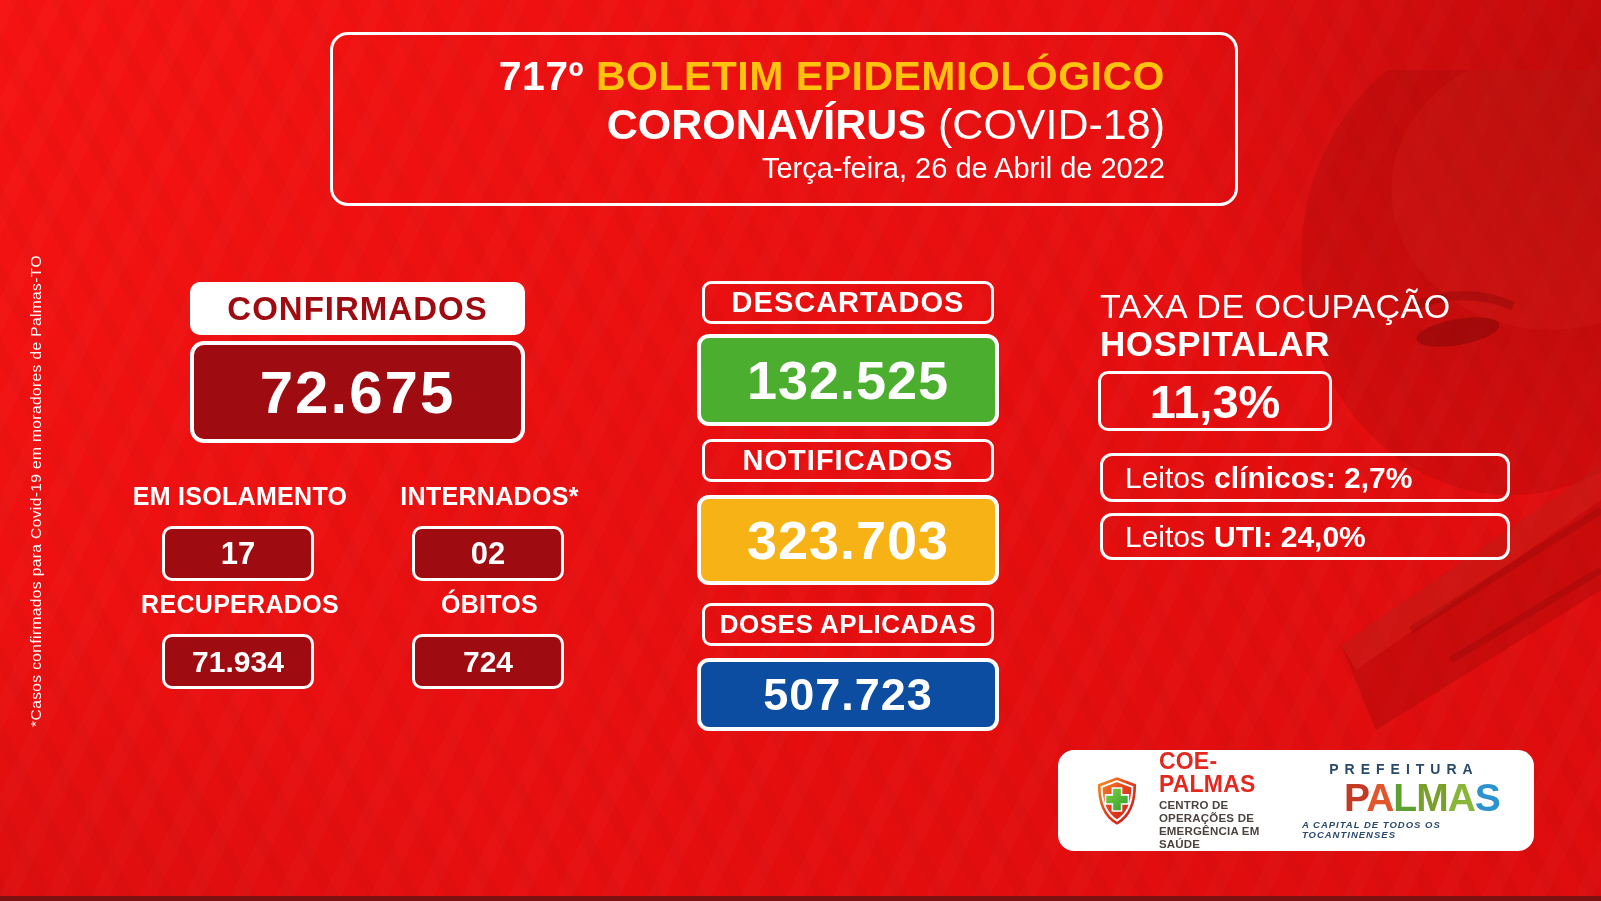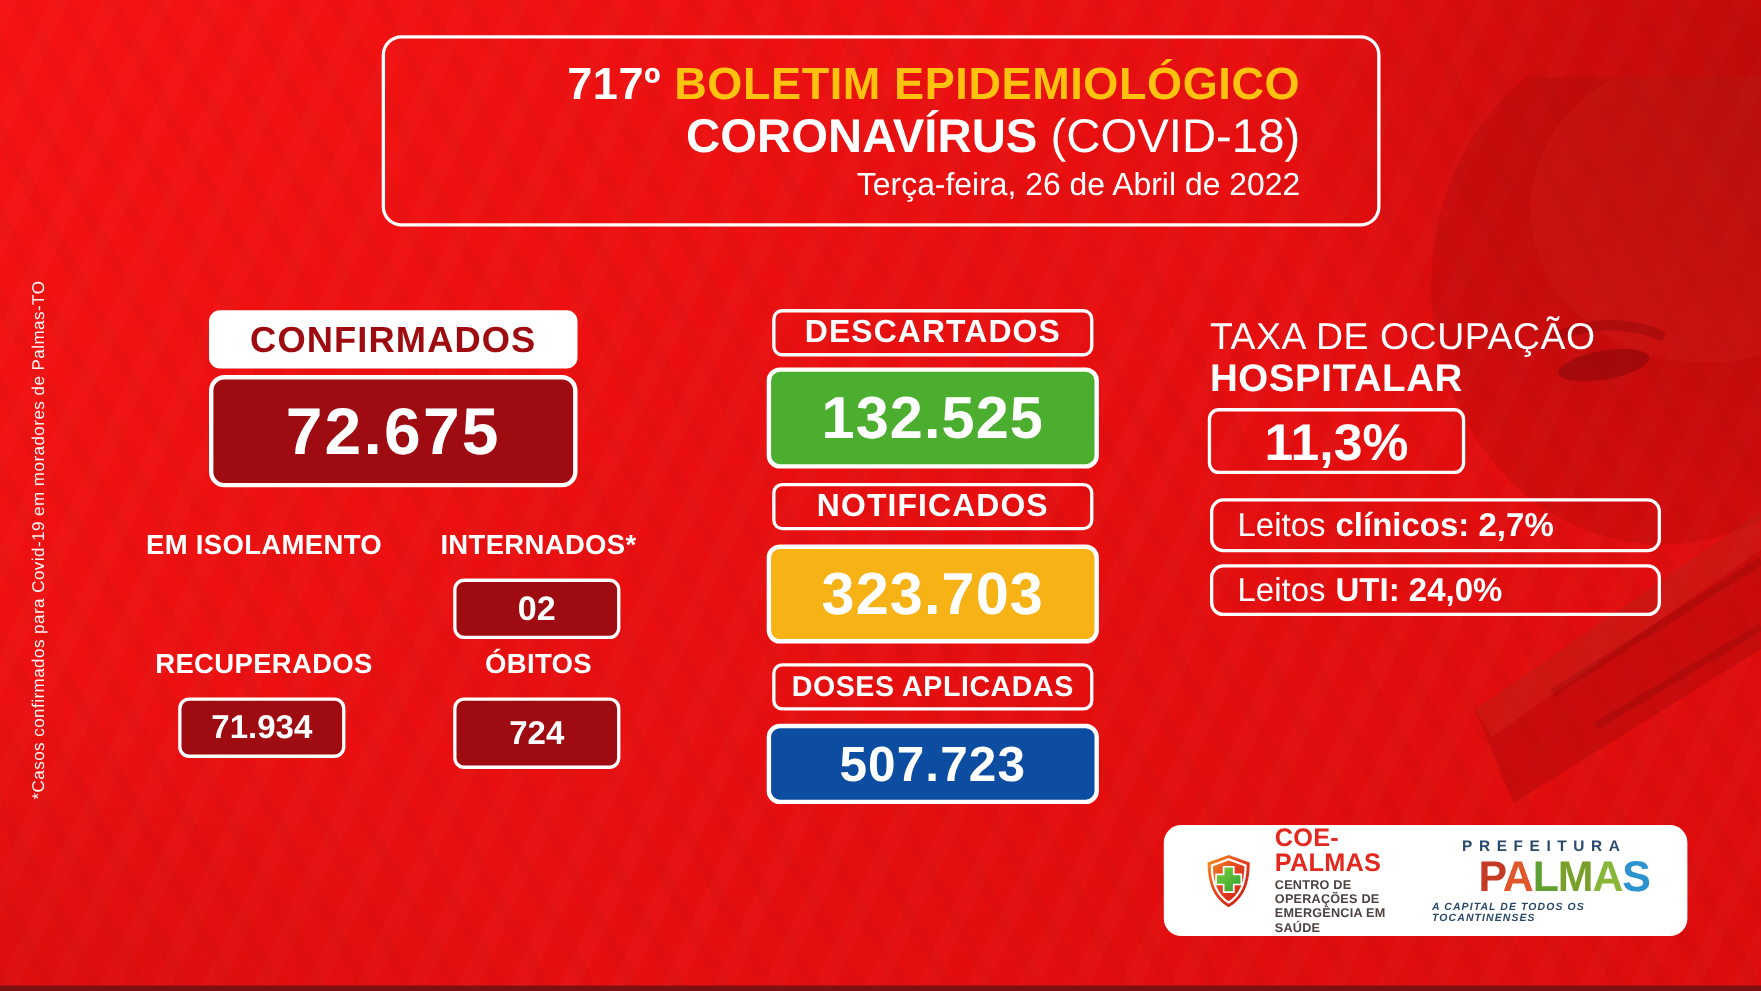--- a/index.html
+++ b/index.html
@@ -21,21 +21,21 @@
   
   .side-note{
     position:absolute;left:-199px;top:480px;width:474px;height:22px;
     transform:rotate(-90deg);
     font-size:15.5px;letter-spacing:.4px;color:rgba(255,255,255,.96);
     text-align:center;white-space:nowrap;
   }
 
   
   .title-box{
-    position:absolute;left:347px;top:32px;width:908px;height:174px;
+    position:absolute;left:330px;top:32px;width:908px;height:174px;
     border:3px solid #fff;border-radius:18px;
     display:flex;flex-direction:column;justify-content:center;align-items:flex-end;
     padding-right:70px;gap:2px;
   }
   .title-line1{font-size:41px;font-weight:800;letter-spacing:.5px;line-height:46px;white-space:nowrap;}
   .title-num{color:#fff;}
   .title-main{color:#ffc20e;}
   .title-line2{font-size:43px;line-height:47px;white-space:nowrap;color:#fff;}
   .title-line2 .b{font-weight:800;}
   .title-line2 .l{font-weight:400;}
@@ -70,21 +70,21 @@
   
   .confirmados-label{left:190px;top:282px;width:335px;height:53px;font-size:33px;letter-spacing:1px;}
   .confirmados-value{left:190px;top:341px;width:335px;height:102px;font-size:60px;letter-spacing:2px;}
   .lbl-isolamento{left:110px;top:482px;width:260px;}
   .lbl-internados{left:382px;top:482px;width:215px;}
   .box-17 {left:162px;top:526px;width:152px;height:55px;font-size:31px;border-width:3px;border-radius:10px;}
   .box-02 {left:412px;top:526px;width:152px;height:55px;font-size:31px;border-width:3px;border-radius:10px;}
   .lbl-recuperados{left:110px;top:590px;width:260px;}
   .lbl-obitos{left:382px;top:590px;width:215px;}
   .box-71934{left:162px;top:634px;width:152px;height:55px;font-size:30px;border-width:3px;border-radius:10px;}
-  .box-724 {left:412px;top:634px;width:152px;height:65px;font-size:30px;border-width:3px;border-radius:10px;}
+  .box-724 {left:412px;top:634px;width:152px;height:55px;font-size:30px;border-width:3px;border-radius:10px;}
 
   
   .lbl-descartados{left:702px;top:281px;width:292px;height:43px;font-size:29px;letter-spacing:1px;}
   .val-descartados{left:697px;top:334px;width:302px;height:92px;font-size:54px;letter-spacing:1px;}
   .lbl-notificados{left:702px;top:439px;width:292px;height:43px;font-size:29px;letter-spacing:1px;}
   .val-notificados{left:697px;top:495px;width:302px;height:90px;font-size:54px;letter-spacing:1px;}
   .lbl-doses{left:702px;top:603px;width:292px;height:43px;font-size:26px;letter-spacing:.5px;}
   .val-doses{left:697px;top:658px;width:302px;height:73px;font-size:45px;letter-spacing:1px;}
 
   
@@ -145,20 +145,21 @@
       <span class="l">(COVID-18)</span>
     </div>
     <div class="title-date">Terça-feira, 26 de Abril de 2022</div>
   </div>
 
   <div class="pill-white confirmados-label">CONFIRMADOS</div>
   <div class="box-maroon confirmados-value">72.675</div>
 
   <div class="stat-label lbl-isolamento">EM ISOLAMENTO</div>
   <div class="stat-label lbl-internados">INTERNADOS*</div>
+  <div class="box-maroon box-17">17</div>
   <div class="box-maroon box-02">02</div>
   <div class="stat-label lbl-recuperados">RECUPERADOS</div>
   <div class="stat-label lbl-obitos">ÓBITOS</div>
   <div class="box-maroon box-71934">71.934</div>
   <div class="box-maroon box-724">724</div>
 
   <div class="box-outline lbl-descartados">DESCARTADOS</div>
   <div class="box-color val-descartados" style="background-color: rgb(76, 174, 47);">132.525</div>
   <div class="box-outline lbl-notificados">NOTIFICADOS</div>
   <div class="box-color val-notificados" style="background-color: rgb(247, 178, 22);">323.703</div>

